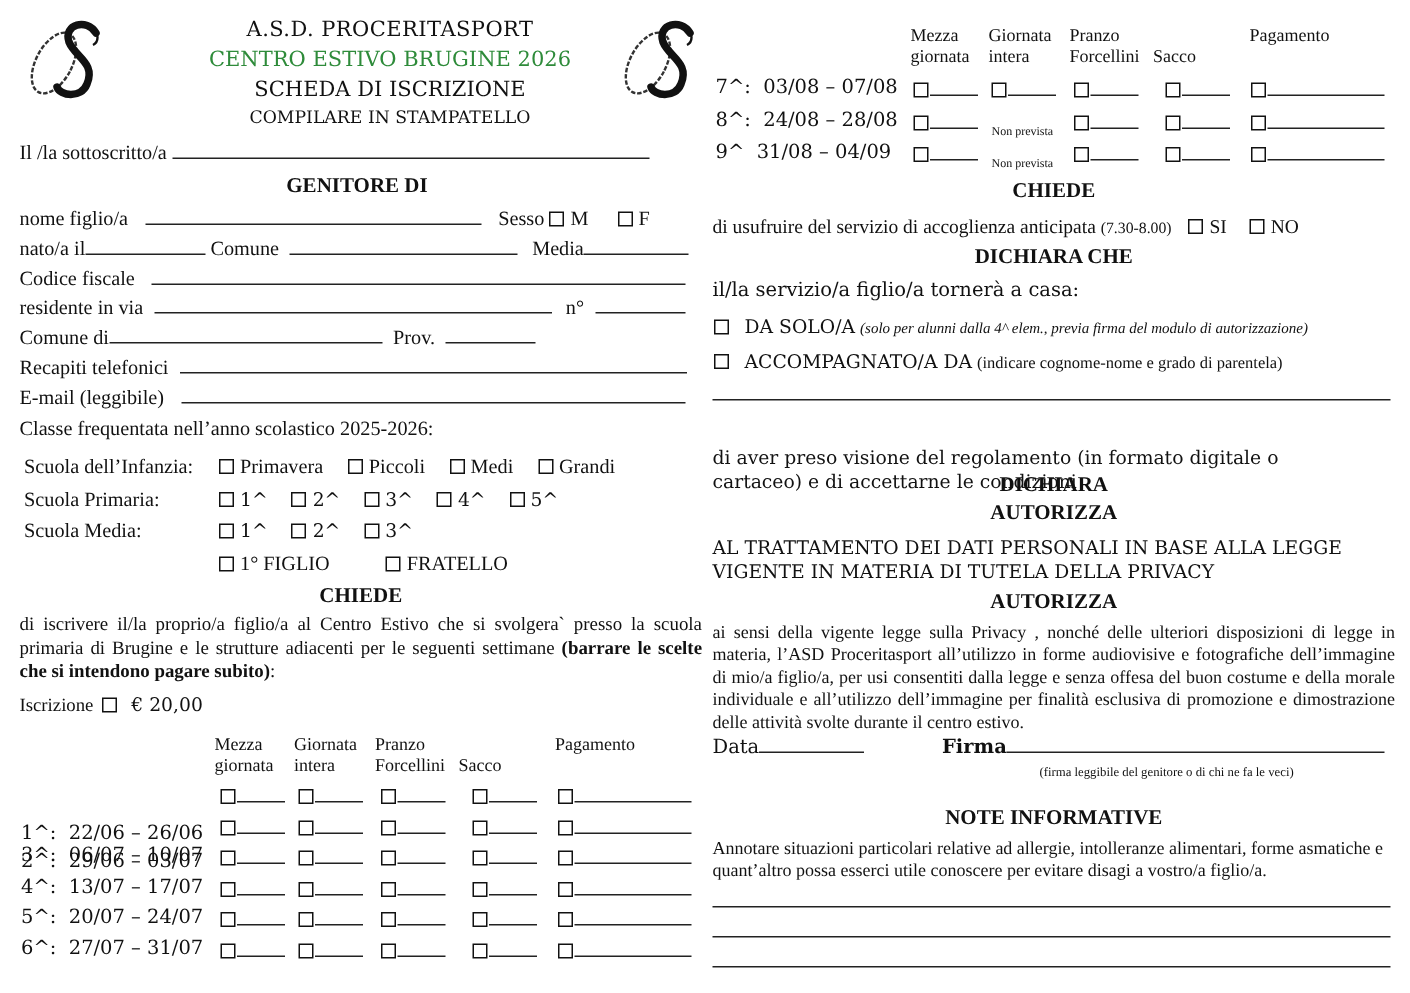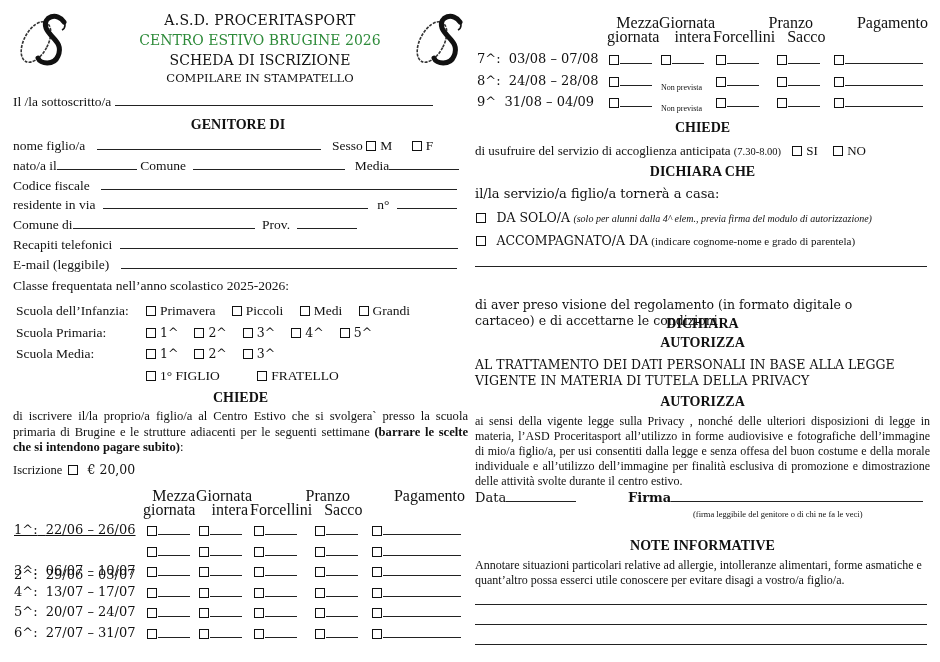--- a/index.html
+++ b/index.html
@@ -12,21 +12,21 @@
   .hdr3 { top: 52px; font-size: 14px; }
   .hdr4 { top: 71px; font-size: 11.5px; }
   .line { display: inline-block; border-bottom: 1px solid #222; height: 12px; vertical-align: baseline; }
   .row { position: absolute; white-space: nowrap; font-size: 13.5px; }
   .section { position: absolute; text-align: center; font-weight: bold; font-size: 14px; }
   .cb { display: inline-block; width: 10px; height: 10px; border: 1.4px solid #111; vertical-align: -1px; margin-right: 4px; }
   .mono { font-family: "DejaVu Serif", serif; }
   .small { font-size: 10.5px; }
   .tiny { font-size: 8px; }
   .para { position: absolute; font-size: 12.6px; line-height: 15.5px; text-align: justify; }
-  .th { position: absolute; font-size: 16px; text-align: right; line-height: 14px; }
+  .th { position: absolute; font-size: 12px; text-align: left; line-height: 14px; }
   .wk-label { position: absolute; font-family: "DejaVu Serif", serif; font-size: 13px; white-space: nowrap; }
   .cell { position: absolute; white-space: nowrap; }
   .cell .line { height: 11px; }
 </style>
 </head>
 <body>
 
 <svg class="logo" style="left:12px; top:10px;" viewBox="0 0 60 58">
   <ellipse cx="24" cy="32" rx="12" ry="22" transform="rotate(28 24 32)" fill="none" stroke="#333" stroke-width="1.6" stroke-dasharray="3 1.2"></ellipse>
   <path d="M52 12 C46 2, 30 6, 34 18 C38 28, 52 32, 46 46 C42 56, 28 54, 26 48" fill="none" stroke="#111" stroke-width="5" stroke-linecap="round"></path>
@@ -146,21 +146,21 @@
   </div>
 <div class="th" style="left:250px; top:489px; width:100px;">
     <div>Pranzo</div>
     <div><span>Forcellini</span>&nbsp;&nbsp;&nbsp;<span>Sacco</span></div>
   </div>
 <div class="th" style="left:370px; top:489px; width:95px;">
     <div>Pagamento</div>
   </div>
 
 <div id="weeks-left">
-    <div class="wk-label" style="left: 14px; top: 522px; text-decoration: underline;"><span>1^:</span>&nbsp;&nbsp;<span>22/06 – 26/06</span></div>
+    <div class="wk-label" style="left: 14px; top: 548px;"><span>1^:</span>&nbsp;&nbsp;<span>22/06 – 26/06</span></div>
     <div class="cell" style="left: 147px; top: 523px;"><span class="cb"></span><span class="line" style="width:32px;margin-left:-3px;"></span></div>
     <div class="cell" style="left: 199px; top: 523px;"><span class="cb"></span><span class="line" style="width:32px;margin-left:-3px;"></span></div>
     <div class="cell" style="left: 254px; top: 523px;"><span class="cb"></span><span class="line" style="width:32px;margin-left:-3px;"></span></div>
     <div class="cell" style="left: 315px; top: 523px;"><span class="cb"></span><span class="line" style="width:32px;margin-left:-3px;"></span></div>
     <div class="cell" style="left: 372px; top: 523px;"><span class="cb"></span><span class="line" style="width:78px;margin-left:-3px;"></span></div>
     <div class="wk-label" style="left: 14px; top: 567px;"><span>2^:</span>&nbsp;&nbsp;<span>29/06 – 03/07</span></div>
     <div class="cell" style="left: 147px; top: 543.5px;"><span class="cb"></span><span class="line" style="width:32px;margin-left:-3px;"></span></div>
     <div class="cell" style="left: 199px; top: 543.5px;"><span class="cb"></span><span class="line" style="width:32px;margin-left:-3px;"></span></div>
     <div class="cell" style="left: 254px; top: 543.5px;"><span class="cb"></span><span class="line" style="width:32px;margin-left:-3px;"></span></div>
     <div class="cell" style="left: 315px; top: 543.5px;"><span class="cb"></span><span class="line" style="width:32px;margin-left:-3px;"></span></div>

